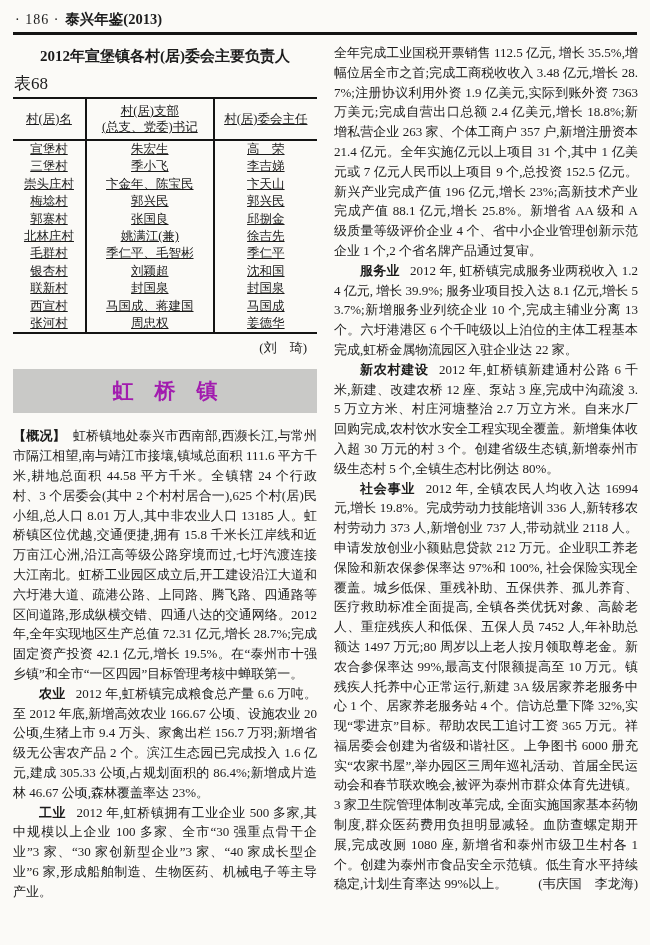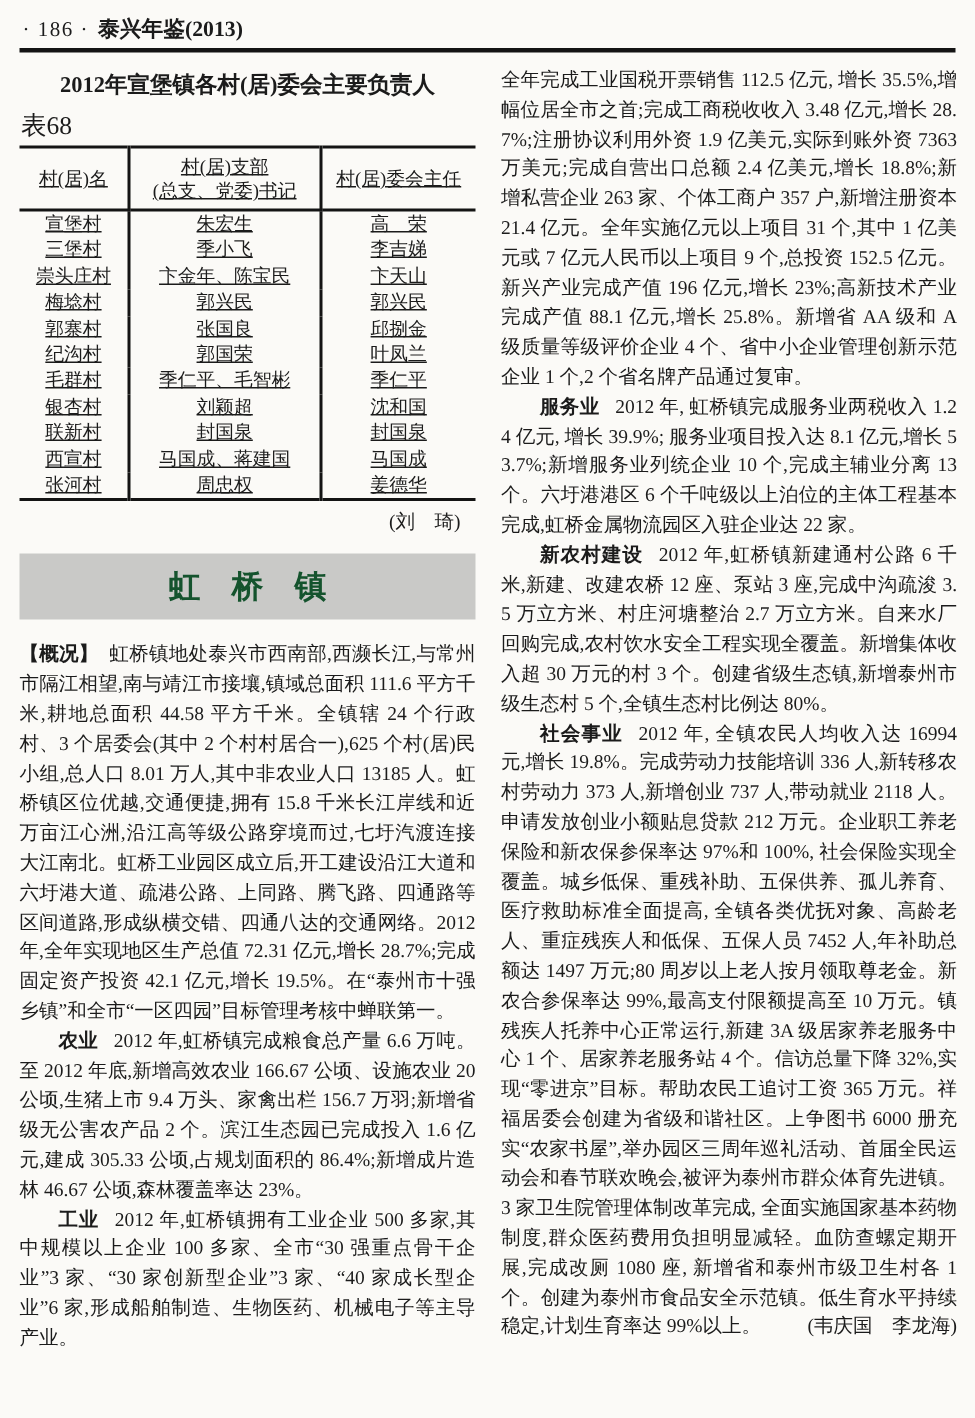--- a/index.html
+++ b/index.html
@@ -34,21 +34,21 @@
   table.roster th.sep,table.roster td.sep{border-right:2px solid #141414;}
   table.roster td{
     text-align:center;padding:0 2px;height:17.4px;line-height:17.4px;
     white-space:nowrap;overflow:hidden;
   }
   .tbl-attrib{text-align:right;font-size:13px;padding:5px 10px 0 0;margin-bottom:12px;}
   
   .banner{
     background:#c9c9c7;height:44px;margin:2px 0 13px 0;
     display:flex;align-items:center;justify-content:center;
-    font-size:21px;font-weight:bold;color:#14532d;
+    font-size:21px;font-weight:bold;color:#a21caf;
   }
   
   .para{
     font-size:13px;line-height:19.8px;text-align:justify;margin:0;
     word-break:break-all;
   }
   .para.indent{text-indent:2em;}
   .lead-bracket{font-weight:bold;margin-right:0.55em;}
   .lead-sub{font-weight:bold;margin-right:0.8em;}
   .para-attrib{float:right;font-size:13px;}
@@ -107,23 +107,23 @@
               <td class="sep">梅埝村</td>
               <td class="sep">郭兴民</td>
               <td>郭兴民</td>
             </tr>
           <tr>
               <td class="sep">郭寨村</td>
               <td class="sep">张国良</td>
               <td>邱捌金</td>
             </tr>
           <tr>
-              <td class="sep">纪沟村</td>
-              <td class="sep">郭国荣</td>
-              <td>叶凤兰</td>
+              <td class="sep">北林庄村</td>
+              <td class="sep">姚满江(兼)</td>
+              <td>徐吉先</td>
             </tr>
           <tr>
               <td class="sep">毛群村</td>
               <td class="sep">季仁平、毛智彬</td>
               <td>季仁平</td>
             </tr>
           <tr>
               <td class="sep">银杏村</td>
               <td class="sep">刘颖超</td>
               <td>沈和国</td>

